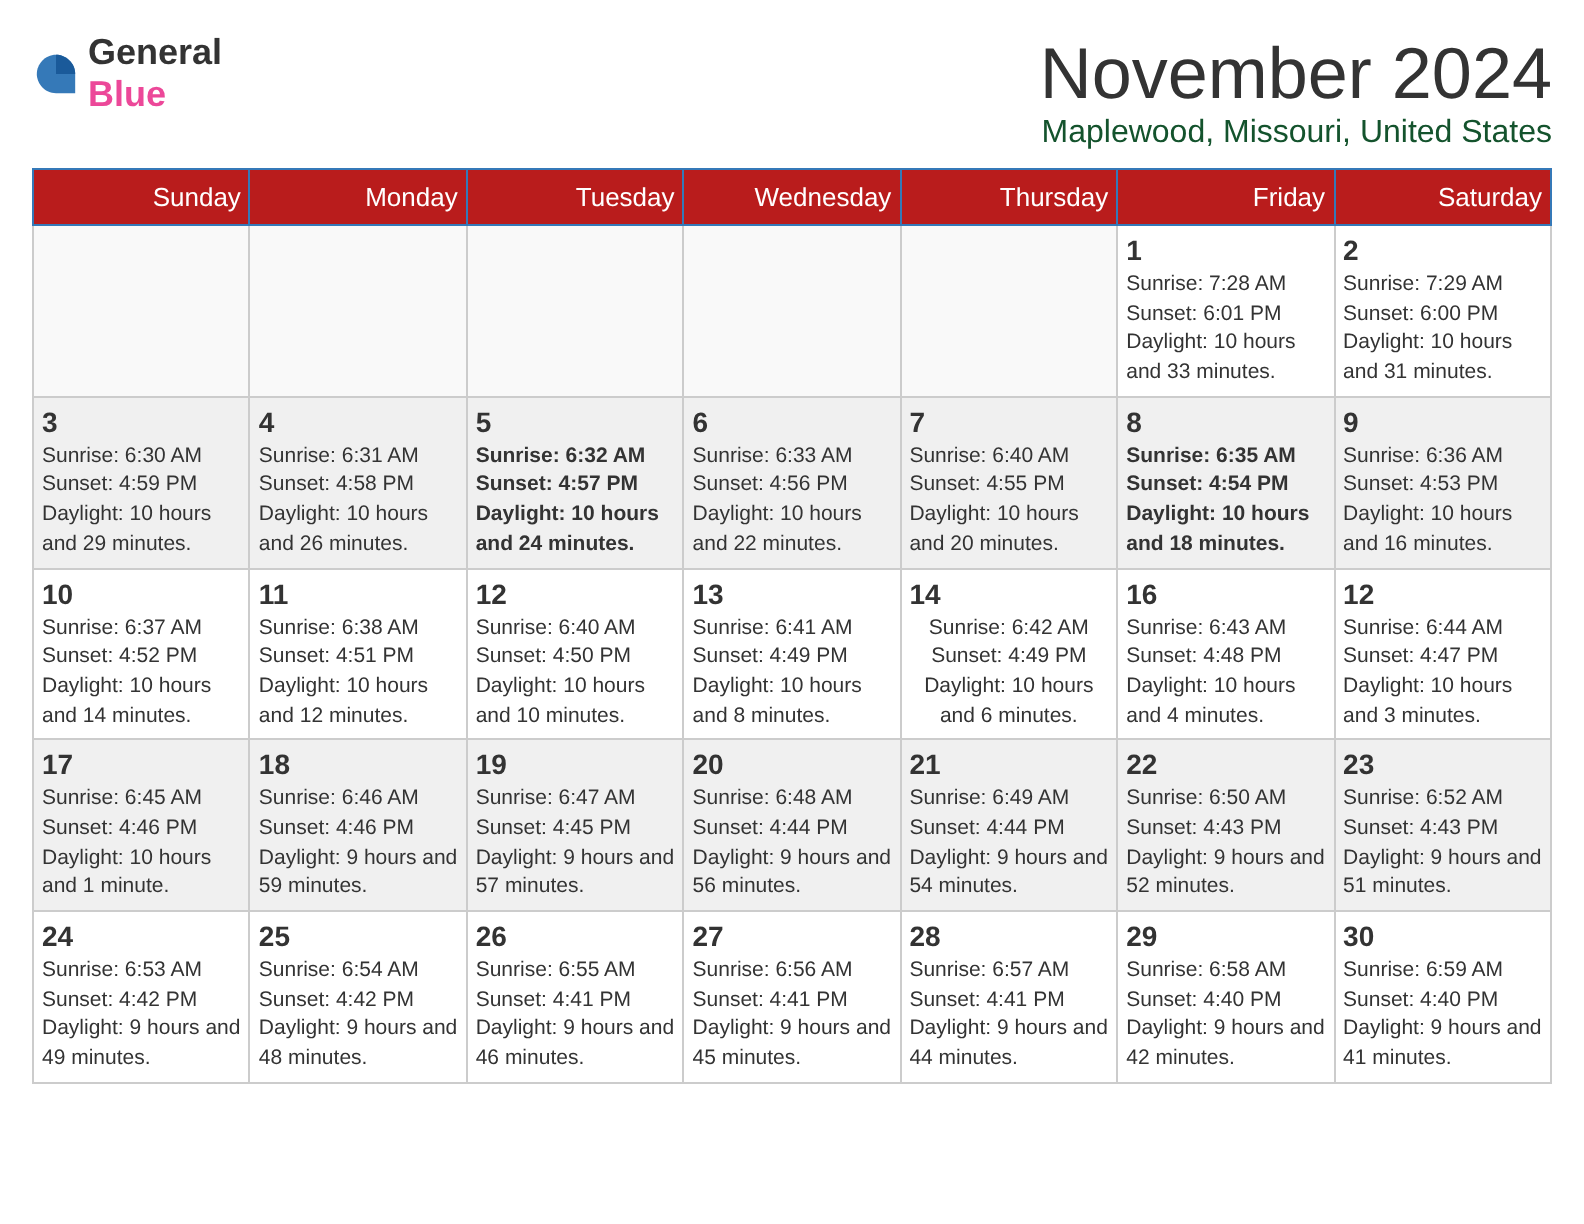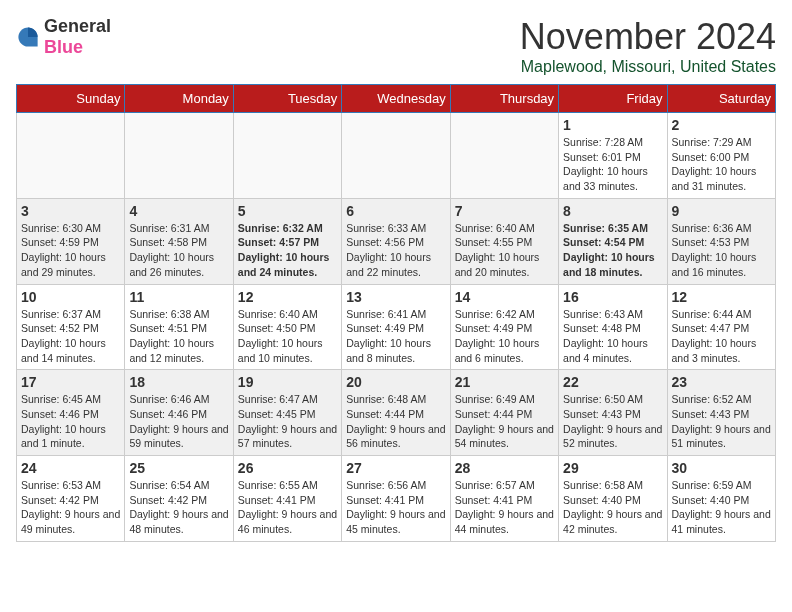--- a/index.html
+++ b/index.html
@@ -200,21 +200,21 @@
 Daylight: 10 hours and 10 minutes.</div>
         </td>
         <td>
           <span class="day-number">13</span>
           <div class="day-detail" style="white-space: pre-line;">Sunrise: 6:41 AM
 Sunset: 4:49 PM
 Daylight: 10 hours and 8 minutes.</div>
         </td>
         <td>
           <span class="day-number">14</span>
-          <div class="day-detail" style="white-space: pre-line;">Sunrise: 6:42 AM
+          <div class="day-detail" style="white-space: pre-line; text-align: center;">Sunrise: 6:42 AM
 Sunset: 4:49 PM
 Daylight: 10 hours and 6 minutes.</div>
         </td>
         <td>
           <span class="day-number">16</span>
           <div class="day-detail" style="white-space: pre-line;">Sunrise: 6:43 AM
 Sunset: 4:48 PM
 Daylight: 10 hours and 4 minutes.</div>
         </td>
         <td>

